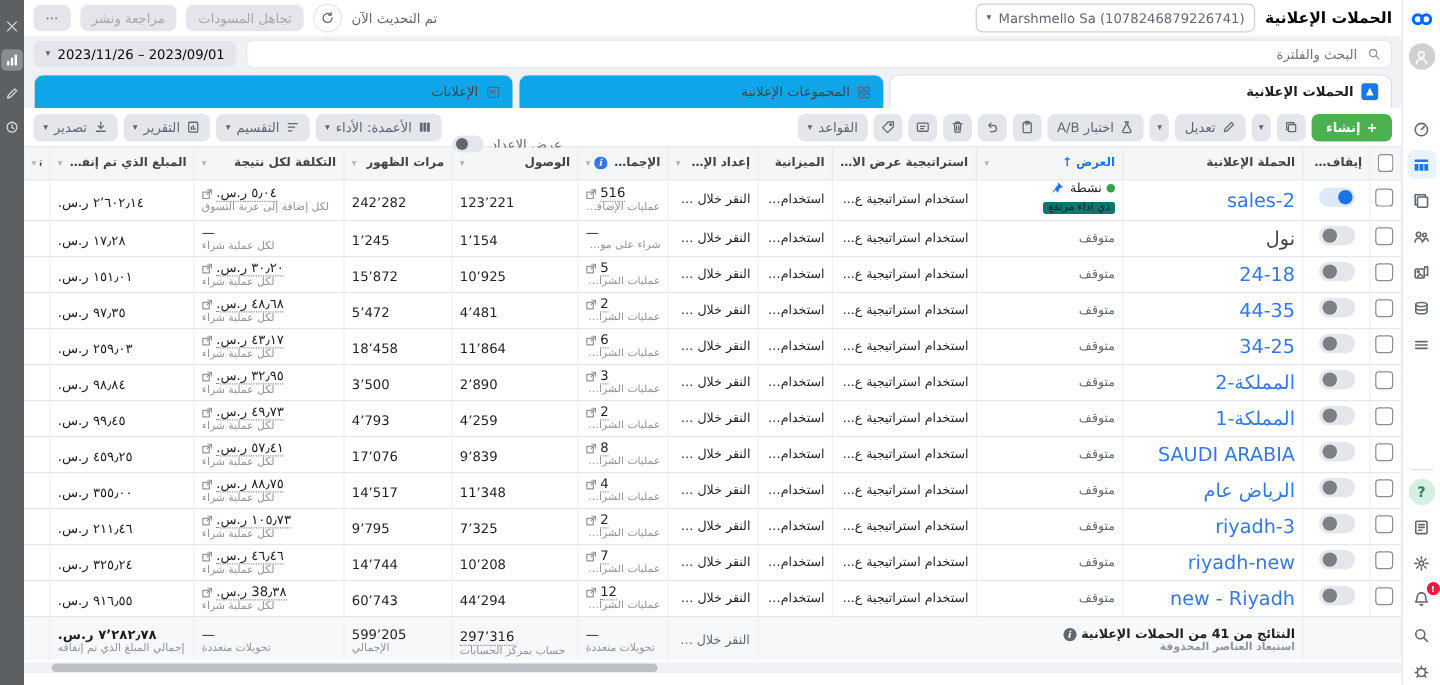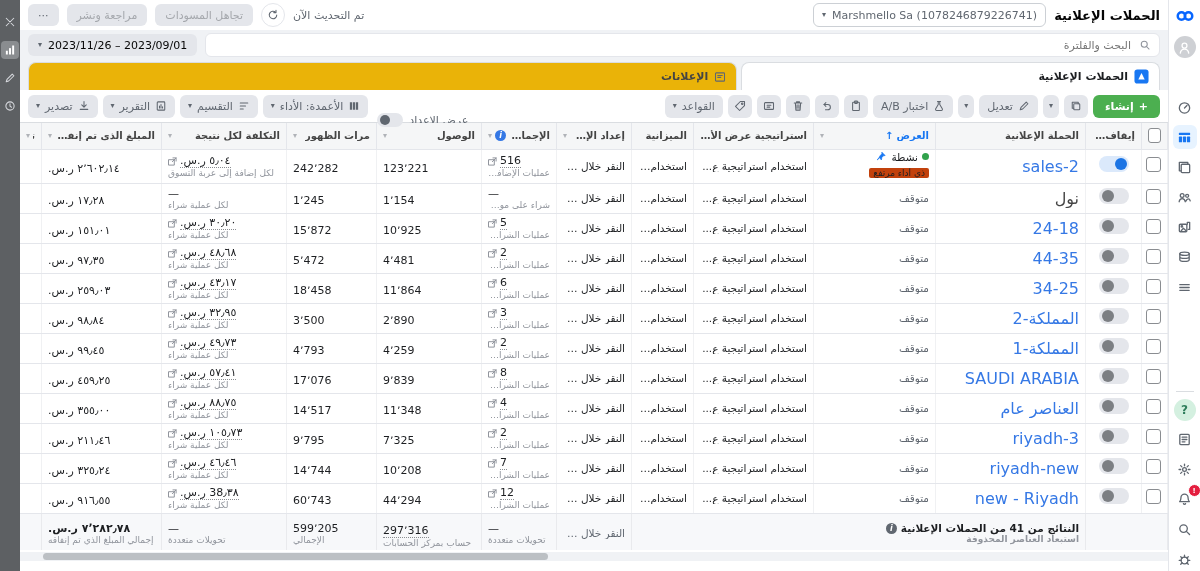--- a/index.html
+++ b/index.html
@@ -41,22 +41,22 @@
   
   .filterbar{height:30px;background:#f0f2f5;display:flex;align-items:center;gap:8px;padding:0 8px;flex:0 0 auto;}
   .searchbox{flex:1;height:22px;background:#fff;border:1px solid #e4e6eb;border-radius:6px;display:flex;align-items:center;
              gap:6px;padding:0 8px;color:#90949c;}
   .searchbox input{border:none;outline:none;flex:1;font-size:11px;font-family:inherit;background:transparent;color:#1c1e21;}
   .datebtn{background:#e4e6eb;border-radius:6px;height:22px;display:flex;align-items:center;gap:6px;padding:0 10px;
            font-size:11px;color:#050505;white-space:nowrap;direction:ltr;}
   .caret{font-size:8px;color:#606770;line-height:1;}
   
   .tabsrow{height:30px;background:#f0f2f5;display:flex;gap:4px;padding:2px 8px 0;box-sizing:border-box;flex:0 0 auto;}
-  .tab{display:flex;align-items:center;gap:6px;padding:0 10px;font-size:11px;color:#444;background:#eab308;
-       border:1px solid #dadde1;border-bottom:none;border-radius:8px 8px 0 0;box-sizing:border-box;font-weight:bold;}
+  .tab{display:flex;align-items:center;gap:6px;padding:0 10px;font-size:11px;color:#444;background:#0ea5e9;
+       border:1px solid #dadde1;border-bottom:none;border-radius:8px 8px 0 0;box-sizing:border-box;}
   .tab.active{background:#fff;font-weight:bold;color:#1c1e21;}
   .tab-camp{flex:0 0 37%;}  .tab-sets{flex:0 0 27%;}  .tab-ads{flex:1;}
   .campicon{width:15px;height:15px;flex:0 0 15px;}
   
   .toolbar{height:32px;background:#fff;border-bottom:1px solid #dadde1;display:flex;align-items:center;gap:5px;
            padding:0 8px;flex:0 0 auto;}
   .tbtn{background:#e4e6eb;border:none;border-radius:6px;height:23px;padding:0 8px;font-size:11px;color:#606770;
         font-family:inherit;display:flex;align-items:center;gap:5px;white-space:nowrap;}
   .tbtn.icononly{padding:0 6px;}
   .createbtn{background:#4caf50;color:#fff;border:none;border-radius:6px;height:23px;padding:0 12px;font-size:11px;
@@ -83,21 +83,21 @@
   .switch .knob{position:absolute;top:2px;left:3px;width:12px;height:12px;border-radius:50%;background:#7c7f83;}
   .switch.on{background:#dbe9fb;}
   .switch.on .knob{left:auto;right:2px;background:#1b74e4;}
   .name{color:#3578e5;font-size:16px;white-space:nowrap;overflow:hidden;text-overflow:ellipsis;display:block;cursor:pointer;}
   .name.plain{color:#444;}
   .del-line{display:flex;align-items:center;gap:4px;white-space:nowrap;overflow:hidden;}
   .dot{width:7px;height:7px;border-radius:50%;background:#31a24c;flex:0 0 7px;}
   .del-text{font-size:10.5px;color:#1c1e21;}
   .del-text.muted{color:#606770;}
   .pin{color:#1877f2;flex:0 0 12px;}
-  .hperf{background:#c2410c;color:#1c1e21;font-size:9px;padding:0 4px;border-radius:2px;display:inline-block;
+  .hperf{background:#0f766e;color:#1c1e21;font-size:9px;padding:0 4px;border-radius:2px;display:inline-block;
          white-space:nowrap;max-width:100%;overflow:hidden;text-overflow:ellipsis;box-sizing:border-box;}
   .trunc{display:block;white-space:nowrap;overflow:hidden;text-overflow:ellipsis;font-size:10.5px;color:#1c1e21;}
   td.metric{text-align:left;}
   .val{display:flex;align-items:center;gap:3px;justify-content:flex-end;white-space:nowrap;}
   .linknum{font-size:11px;color:#1c1e21;border-bottom:1px dotted #8a8d91;cursor:pointer;}
   .linknum.noline{border-bottom:none;cursor:default;}
   .ext{color:#90949c;flex:0 0 9px;width:9px;height:9px;}
   .sub{font-size:9px;color:#90949c;white-space:nowrap;overflow:hidden;text-overflow:ellipsis;text-align:left;}
   .num{font-size:11px;color:#1c1e21;white-space:nowrap;}
   tfoot td{background:#f7f8fa;border:1px solid #e9eaed;border-top:1px solid #ccd0d5;height:40px;padding:2px 6px;
@@ -269,20 +269,29 @@
   </div>
 
   <div class="tabsrow">
     <div class="tab tab-camp active">
       <svg class="campicon" viewBox="0 0 16 16">
           <rect x="0.5" y="0.5" width="15" height="15" rx="3" fill="#1877f2"></rect>
           <path d="M8 4.2l3.4 7H4.6z" fill="#fff"></path>
         </svg>
       <span>الحملات الإعلانية</span>
     </div>
+    <div class="tab tab-sets">
+      <svg class="ic small" viewBox="0 0 16 16" style="color:#606770">
+          <rect x="2" y="2" width="5" height="5" rx="1"></rect>
+          <rect x="9" y="2" width="5" height="5" rx="1"></rect>
+          <rect x="2" y="9" width="5" height="5" rx="1"></rect>
+          <rect x="9" y="9" width="5" height="5" rx="1"></rect>
+        </svg>
+      <span>المجموعات الإعلانية</span>
+    </div>
     <div class="tab tab-ads">
       <svg class="ic small" viewBox="0 0 16 16" style="color:#606770">
           <rect x="2" y="2.5" width="12" height="11" rx="1"></rect>
           <path d="M5 6h6M5 8.5h4"></path>
         </svg>
       <span>الإعلانات</span>
     </div>
   </div>
 
   <div class="toolbar">
@@ -869,21 +878,21 @@
       <div class="sub cost-sub">لكل عملية شراء</div>
     </td>
     <td class="metric"><span class="num spent">٤٥٩٫٢٥ ر.س.</span></td>
     <td></td>
   </tr>
 
   <tr>
     <td style="text-align:center"><span class="checkbox"></span></td>
     <td style="text-align:center"><span class="switch"><span class="knob"></span></span></td>
     <td>
-              <a class="name">العناصر عام</a>
+              <a class="name">الرياض عام</a>
             </td>
     <td>
       <div class="del-line">
 
         <span class="del-text muted">متوقف</span>
 
       </div>
 
     </td>
     <td>

